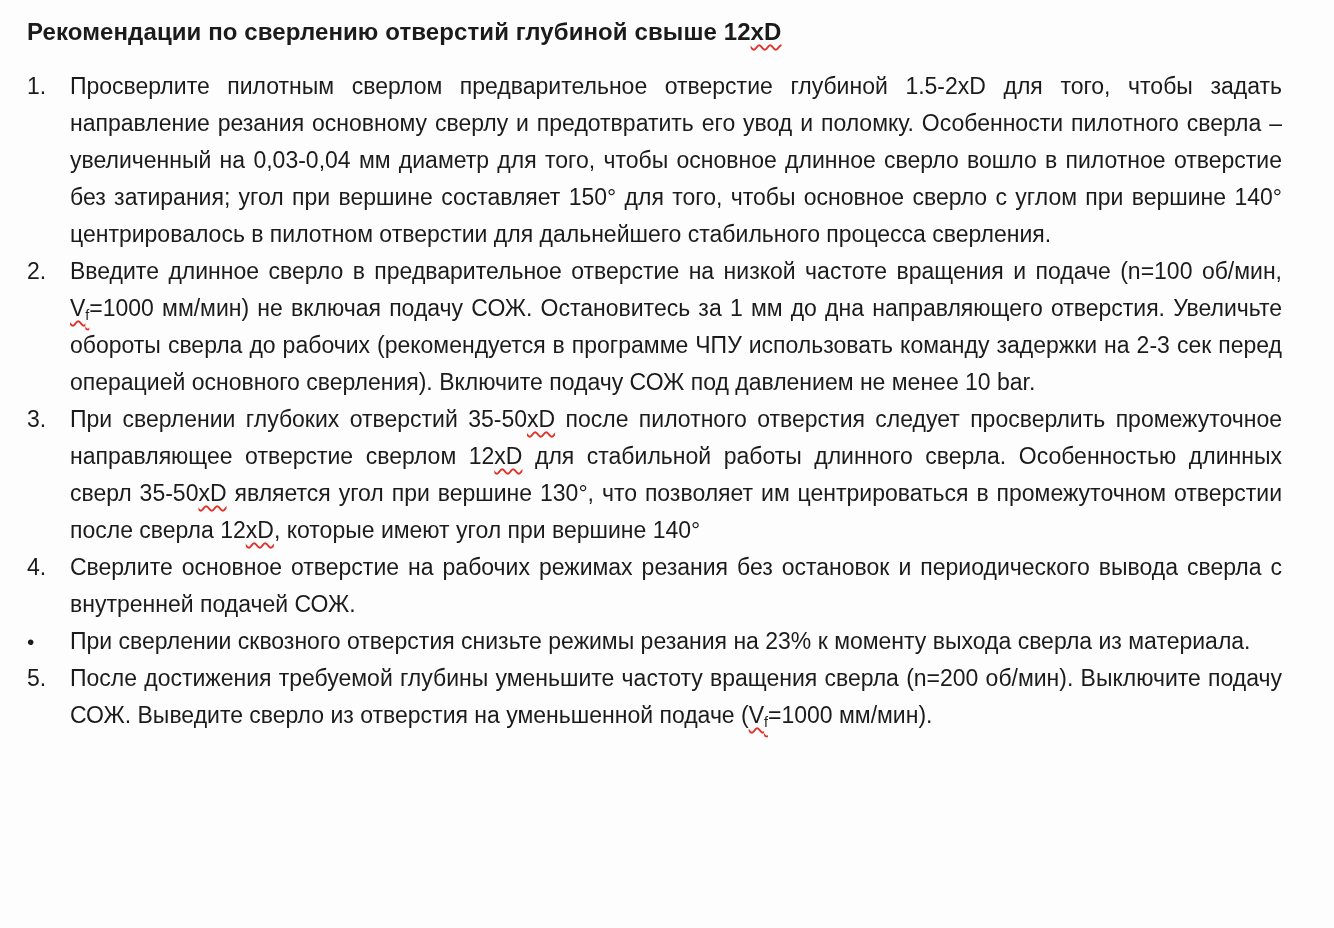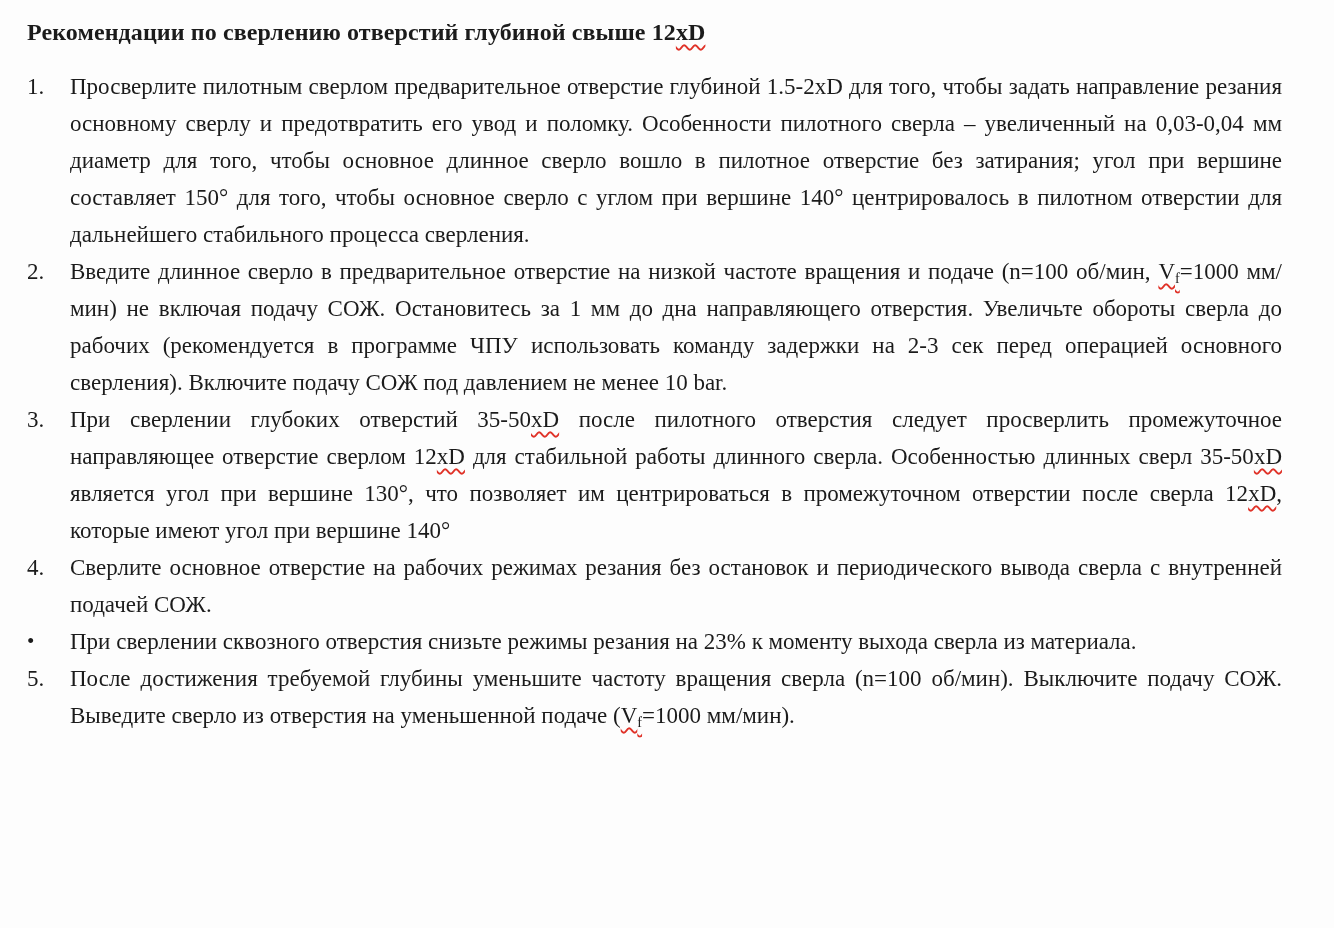--- a/index.html
+++ b/index.html
@@ -12,21 +12,20 @@
     background: #fdfdfd;
     font-family: "Liberation Sans", sans-serif;
     color: #1b1b1b;
     overflow: hidden;
   }
   .page {
     box-sizing: border-box;
     width: 1334px;
     height: 768px;
     padding: 16px 52px 20px 27px;
-    font-family: Liberation Serif, serif;
   }
   .title {
     font-size: 24px;
     font-weight: 700;
     margin: 0 0 20px 0;
     line-height: 32px;
     letter-spacing: 0.1px;
   }
   .list {
     font-size: 23px;
@@ -84,16 +83,16 @@
       <div class="item">
         <div class="marker">4.</div>
         <div class="body"><span>Сверлите основное отверстие на рабочих режимах резания без остановок и периодического вывода сверла с внутренней подачей СОЖ.</span></div>
       </div>
       <div class="item">
         <div class="marker bullet">•</div>
         <div class="body"><span>При сверлении сквозного отверстия снизьте режимы резания на 23% к моменту выхода сверла из материала.</span></div>
       </div>
       <div class="item">
         <div class="marker">5.</div>
-        <div class="body"><span>После достижения требуемой глубины уменьшите частоту вращения сверла (n=100 об/мин). Выключите подачу СОЖ. Выведите сверло из отверстия на уменьшенной подаче (</span><span class="sq">V</span><sub class="subscript sq">f</sub><span>=1000 мм/мин).</span></div>
+        <div class="body"><span>После достижения требуемой глубины уменьшите частоту вращения сверла (n=200 об/мин). Выключите подачу СОЖ. Выведите сверло из отверстия на уменьшенной подаче (</span><span class="sq">V</span><sub class="subscript sq">f</sub><span>=1000 мм/мин).</span></div>
       </div>
     </div>
 </div>
 
 </body></html>

